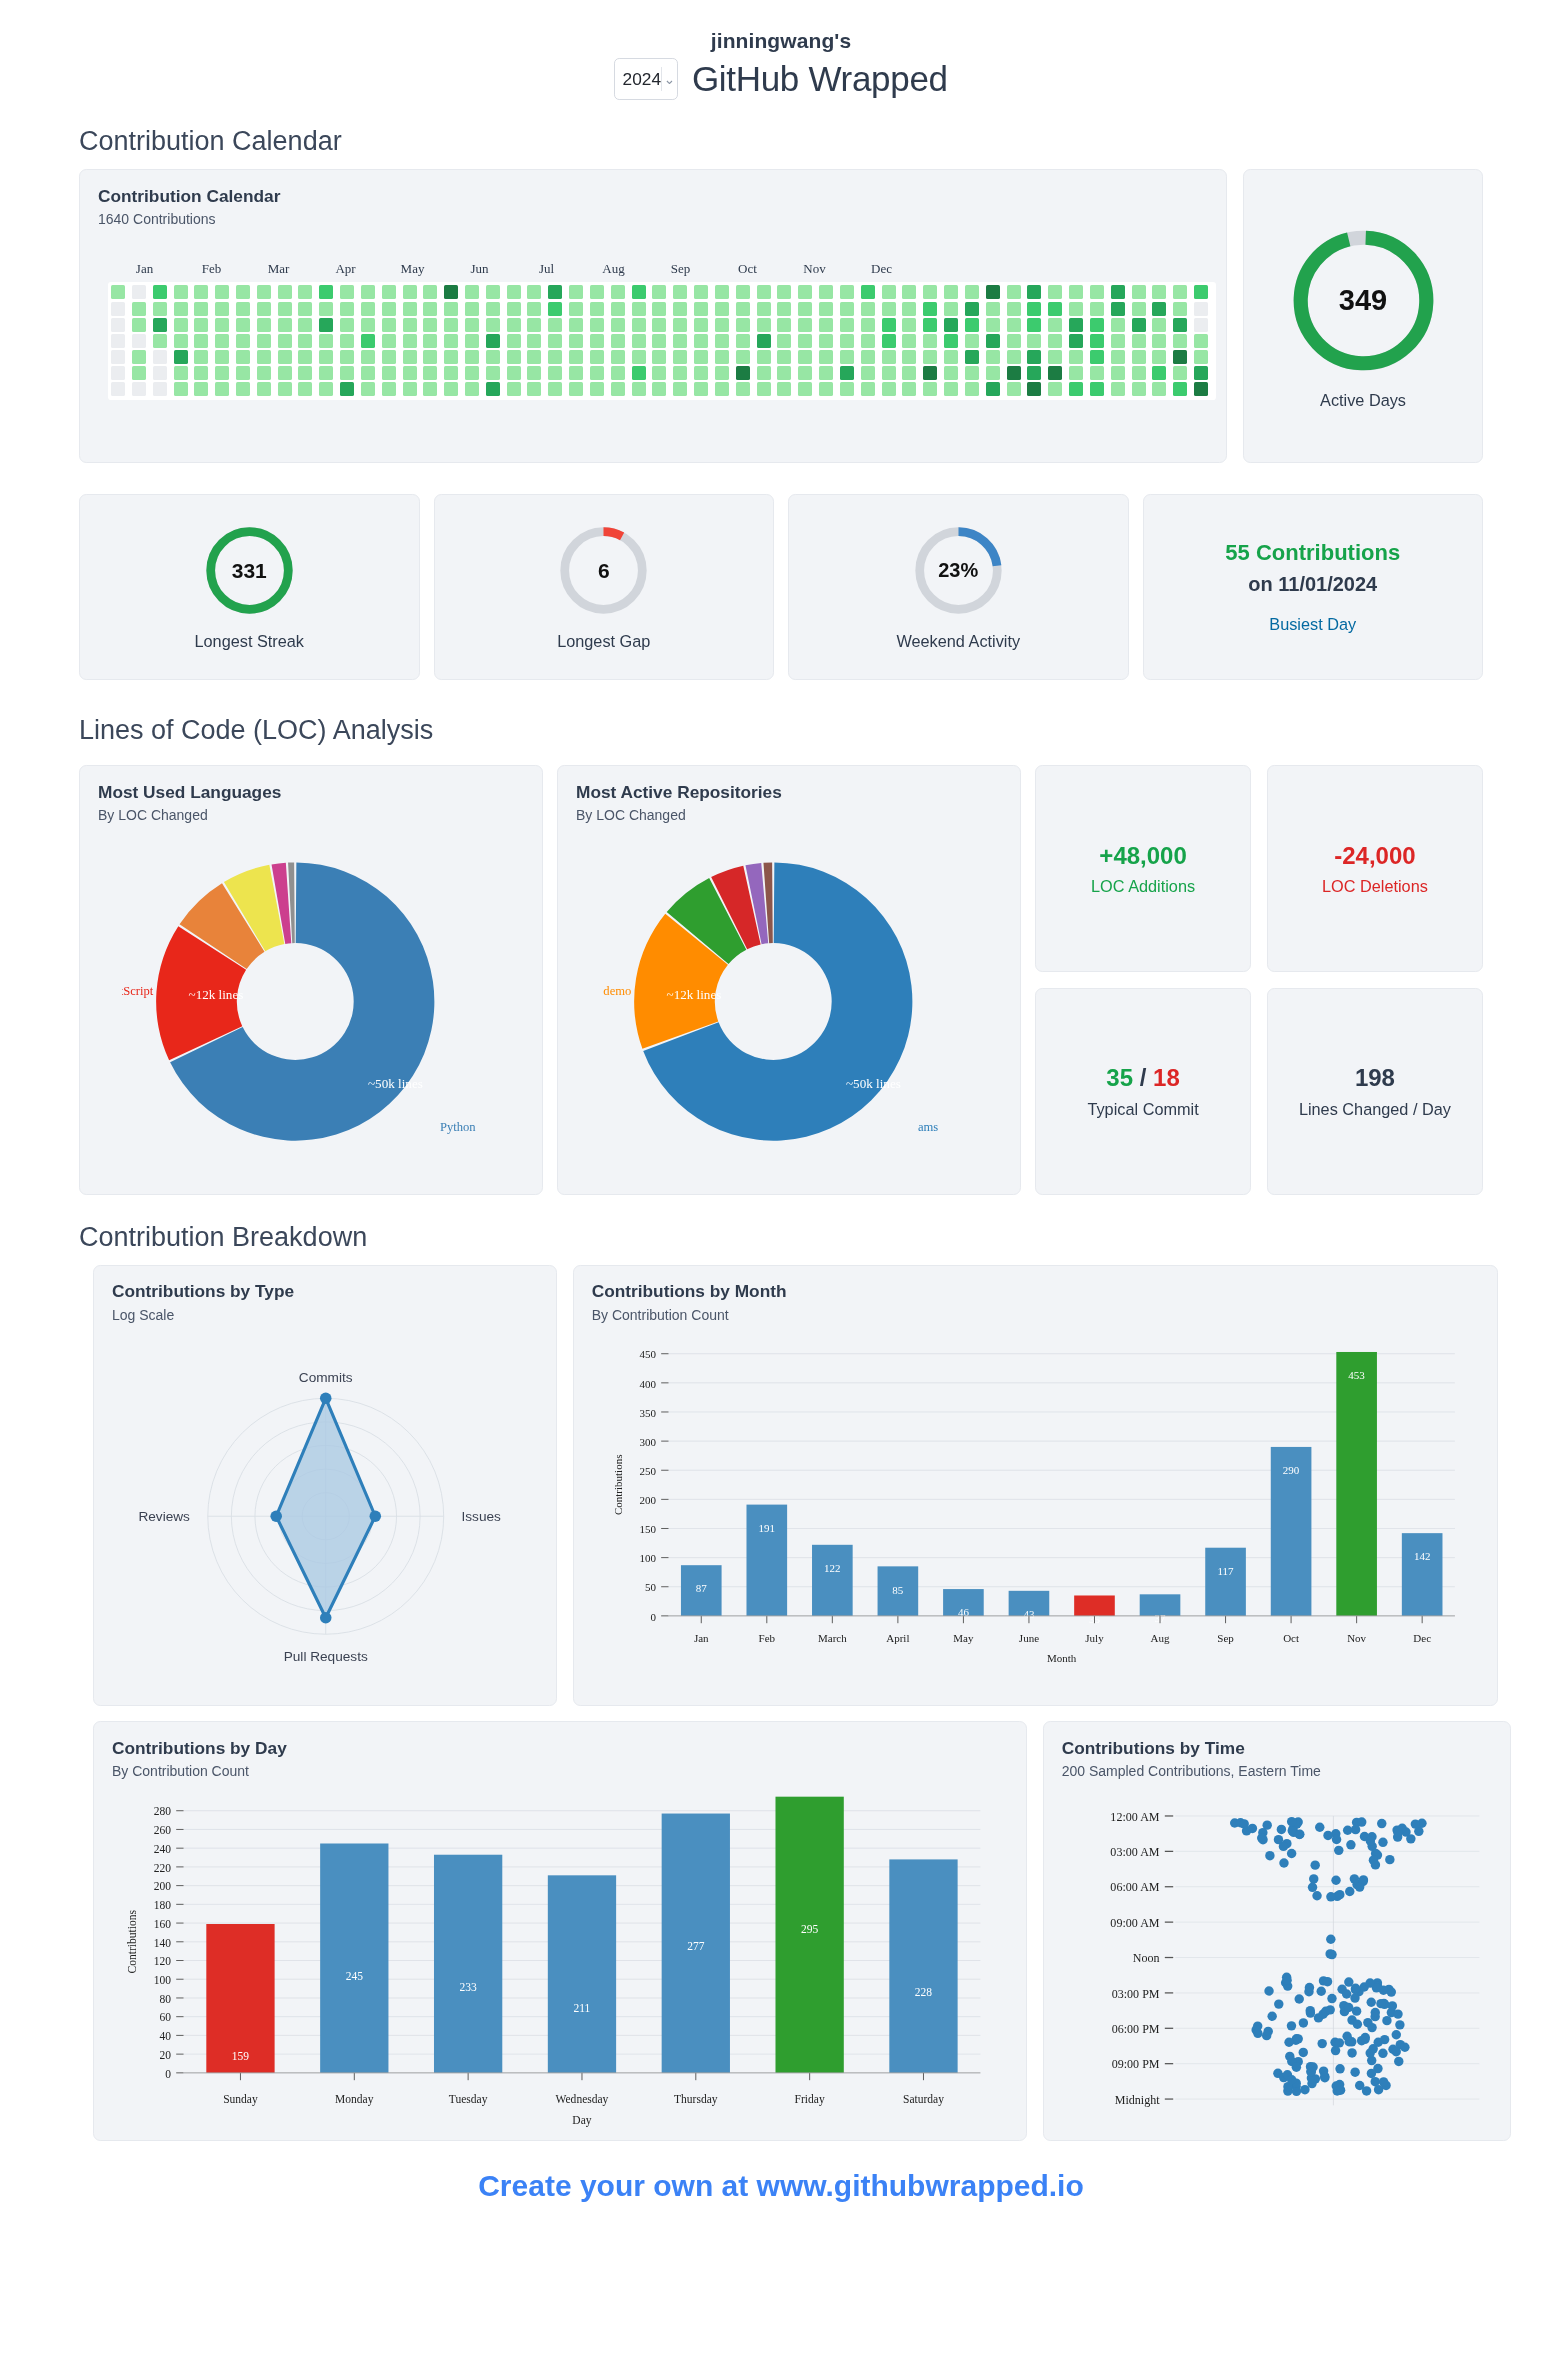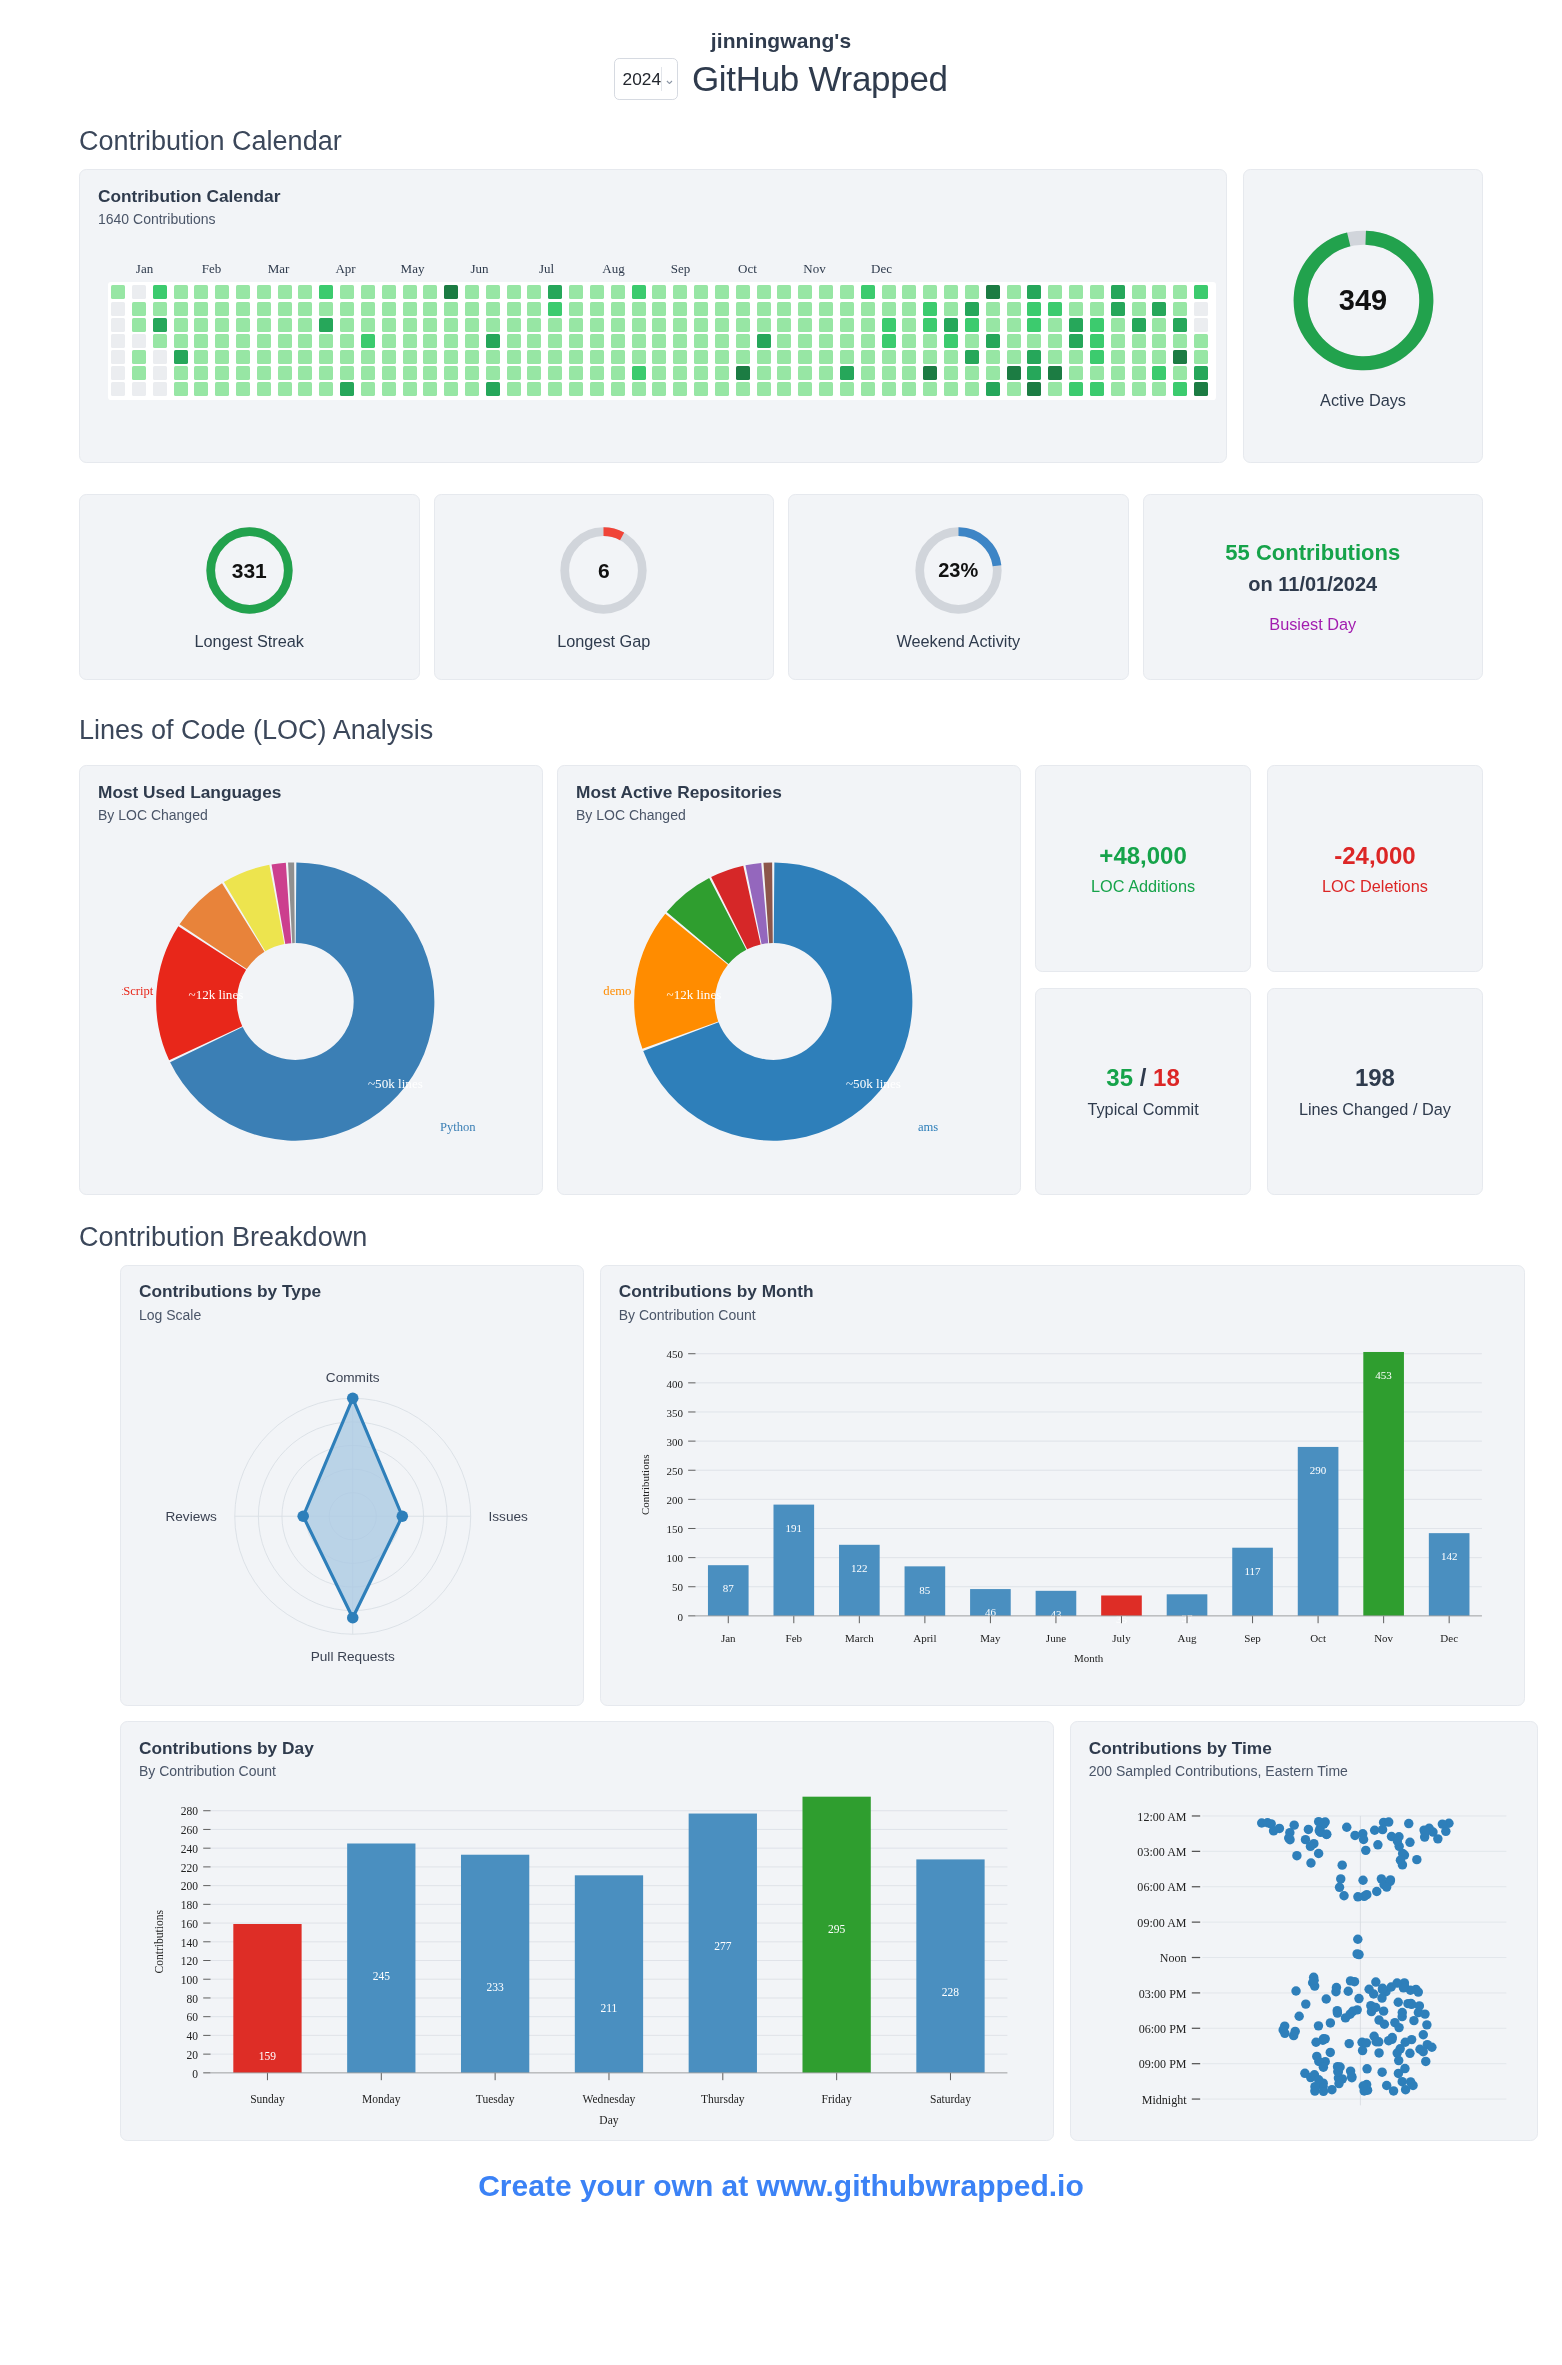--- a/index.html
+++ b/index.html
@@ -66,39 +66,39 @@
   }
   .donut-label{font-size:16.3px;color:#2f3b4d;margin-top:12.6px;text-align:right;}
 
   .stat-row{display:flex;gap:14px;padding:16px 79px;margin-top:14.7px;box-sizing:border-box;}
   .stat-card{
     flex:1;background:#f2f4f7;border:0.5px solid #e6e9ee;border-radius:7.3px;
     height:184px;display:flex;flex-direction:column;align-items:center;justify-content:center;
   }
   .busiest-big{font-size:22px;font-weight:bold;color:#16a34a;text-align:center;}
   .busiest-sub{font-size:20px;font-weight:bold;color:#2f3b4d;text-align:center;margin-top:7.3px;}
-  .busiest-cap{font-size:16.3px;color:#a21caf;margin-top:19px;}
+  .busiest-cap{font-size:16.3px;color:#0369a1;margin-top:19px;}
 
   
   .loc-row{display:flex;gap:14px;padding:8px 79px;box-sizing:border-box;align-items:stretch;}
   .loc-donut-card{width:464px;height:430px;}
   .loc-stats{flex:1;display:grid;grid-template-columns:1fr 1fr;grid-template-rows:1fr 1fr;gap:15.7px;}
   .loc-stat{
     background:#f2f4f7;border:0.5px solid #e6e9ee;border-radius:7.3px;
     display:flex;flex-direction:column;align-items:center;justify-content:center;
   }
   .loc-stat .big{font-size:24px;font-weight:bold;}
   .loc-stat .cap{font-size:16.3px;margin-top:7.3px;}
   .green{color:#16a34a;} .red{color:#dc2626;} .dark{color:#2f3b4d;}
 
   .pie-wrap{position:relative;width:100%;height:315px;margin-top:5.2px;}
   .pie-wrap svg{position:absolute;left:50%;top:0;transform:translateX(-50%);}
 
   
-  .bd-row{display:flex;gap:15.7px;padding:0 120px;box-sizing:border-box;}
+  .bd-row{display:flex;gap:15.7px;padding:0 93px;box-sizing:border-box;}
   .radar-card{width:464px;height:441px;}
   .month-card{flex:1;height:441px;}
   .day-card{width:934px;height:420px;}
   .time-card{flex:1;height:420px;}
 
   svg text{font-family:"Liberation Serif", serif;}
   .sans text{font-family:"Liberation Sans", sans-serif;}
 
   
   .footer{

